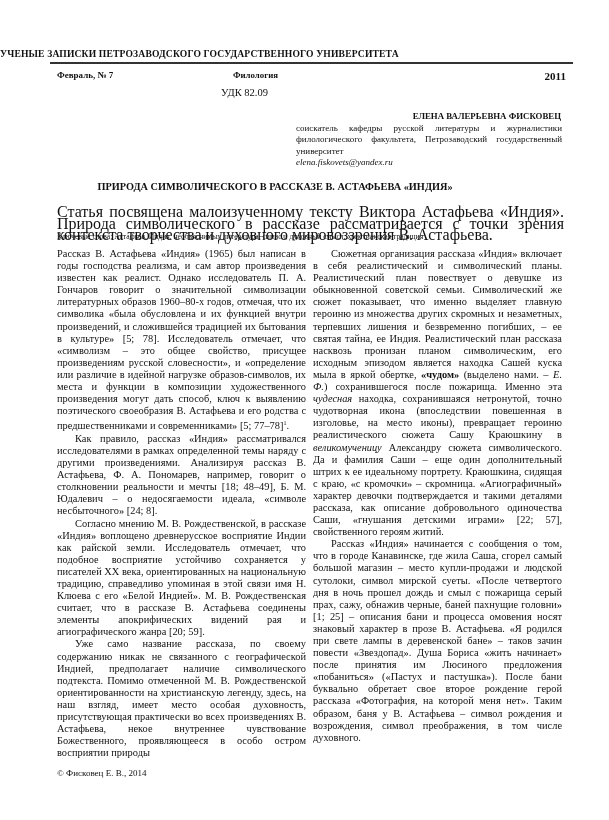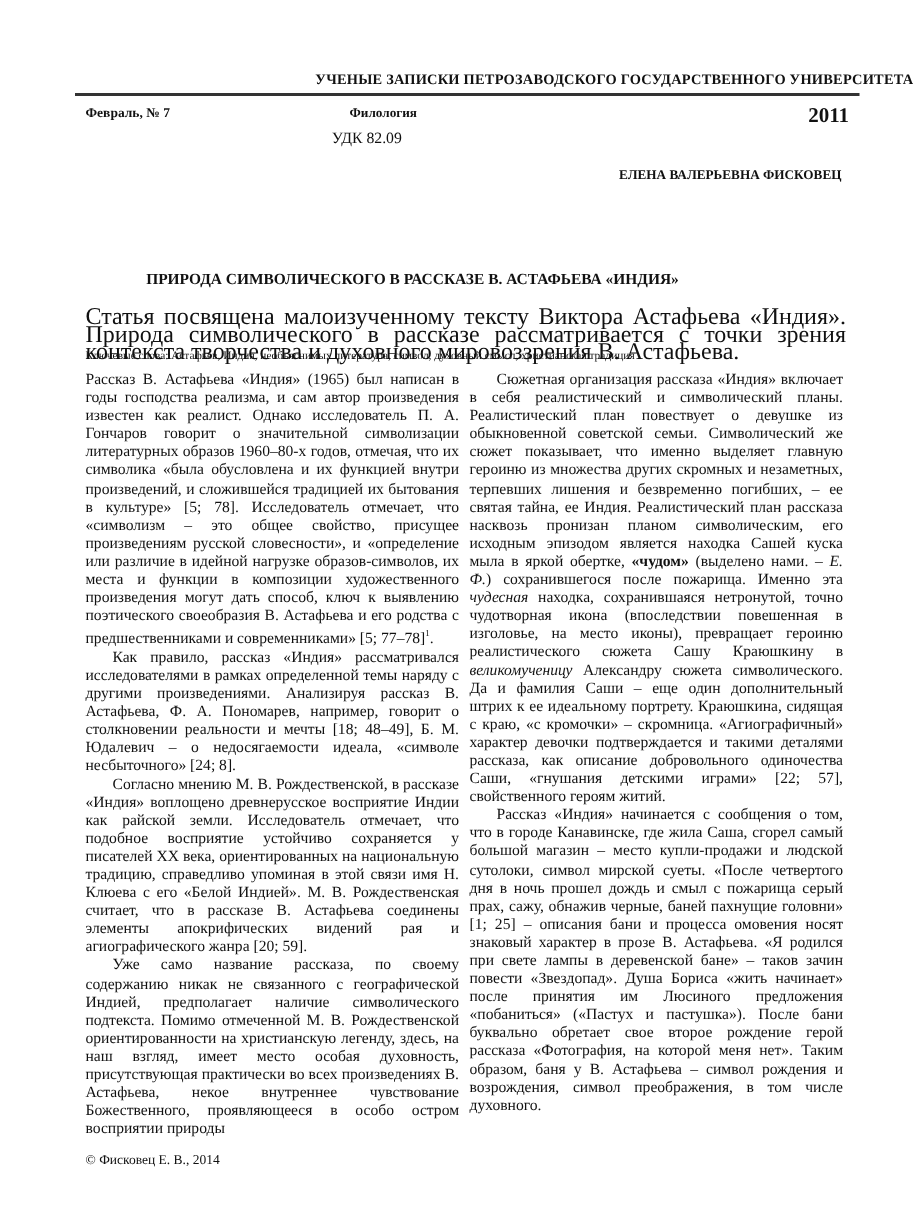--- a/index.html
+++ b/index.html
@@ -1,24 +1,24 @@
 <!DOCTYPE html>
 <html><head>
 <meta charset="utf-8">
 <style>
   html, body { margin: 0; padding: 0; background: #ffffff; }
   body { width: 609px; height: 820px; position: relative; overflow: hidden;
          font-family: "Liberation Serif", "DejaVu Serif", serif; color: #111; }
   .abs { position: absolute; }
-  .journal { left: 0; width: 609px; top: 48px; text-align: right; font-weight: bold;
+  .journal { left: 0; width: 609px; top: 48px; text-align: left; font-weight: bold;
              font-size: 9.6px; letter-spacing: 0.15px; }
   .rule { left: 50px; width: 523px; top: 62px; height: 2px; background: #333; }
   .issue { left: 57px; top: 70px; font-weight: bold; font-size: 9px; }
   .section { left: 0; width: 511px; top: 70px; text-align: center; font-weight: bold; font-size: 8.8px; }
-  .year { right: 43px; top: 70px; font-weight: bold; font-size: 14px; }
+  .year { right: 43px; top: 70px; font-weight: bold; font-size: 11px; }
   .udk { left: 0; width: 489px; top: 87px; text-align: center; font-size: 10.5px; }
   .author { right: 48px; top: 111px; font-weight: bold; font-size: 8.8px; text-align: left; }
   .affil { left: 296px; width: 266px; top: 123px; font-size: 9px; line-height: 11.3px; text-align: justify; }
   .email { font-style: italic; }
   .title { left: 0; width: 550px; top: 181px; text-align: center; font-weight: bold; font-size: 10.3px; }
   .abstract { left: 57px; width: 507px; top: 206px; font-size: 16px; line-height: 11.6px; text-align: justify; }
   .keywords { left: 57px; width: 510px; top: 232px; font-size: 7.6px; }
   .col { top: 248px; width: 249px; font-size: 10.4px; line-height: 12.1px; text-align: justify;
          hyphens: manual; }
   .col p { margin: 0; }
@@ -36,20 +36,22 @@
 <div class="abs journal">УЧЕНЫЕ ЗАПИСКИ ПЕТРОЗАВОДСКОГО ГОСУДАРСТВЕННОГО УНИВЕРСИТЕТА</div>
 <div class="abs rule"></div>
 <div class="abs issue">Февраль, № 7</div>
 <div class="abs section">Филология</div>
 <div class="abs year">2011</div>
 
 <div class="abs udk">УДК 82.09</div>
 
 <div class="abs author">ЕЛЕНА ВАЛЕРЬЕВНА ФИСКОВЕЦ</div>
 <div class="abs affil">
+  <div>соискатель кафедры русской литературы и журналистики филологического факультета, Петрозаводский государственный университет</div>
+  <div class="email">elena.fiskovets@yandex.ru</div>
 </div>
 
 <div class="abs title">ПРИРОДА СИМВОЛИЧЕСКОГО В РАССКАЗЕ В. АСТАФЬЕВА «ИНДИЯ»</div>
 
 <div class="abs abstract">Статья посвящена малоизученному тексту Виктора Астафьева «Индия». Природа символического в рассказе рассматривается с точки зрения контекста творчества и духовного мировоззрения В. Астафьева.</div>
 <div class="abs keywords">Ключевые слова: Астафьев, Индия, необъяснимых литература, символ, духовный смысл, христианская традиция</div>
 
 <div class="abs col col-left">
   <p><span>Рассказ В. Астафьева «Индия» (1965) был написан в годы господства реализма, и сам автор произведения известен как реалист. Однако исследователь П. А. Гончаров говорит о значительной символизации литературных образов 1960–80-х годов, отмечая, что их символика «была обусловлена и их функцией внутри произведений, и сложившейся традицией их бытования в культуре» [5; 78]. Исследователь отмечает, что «символизм – это общее свойство, присущее произведениям русской словесности», и «определение или различие в идейной нагрузке образов-символов, их места и функции в композиции художественного произведения могут дать способ, ключ к выявлению поэтического своеобразия В. Астафьева и его родства с предшественниками и современниками» [5; 77–78]</span><sup>1</sup><span>.</span></p>
   <p class="indent">Как правило, рассказ «Индия» рассматривался исследователями в рамках определенной темы наряду с другими произведениями. Анализируя рассказ В. Астафьева, Ф. А. Пономарев, например, говорит о столкновении реальности и мечты [18; 48–49], Б. М. Юдалевич – о недосягаемости идеала, «символе несбыточного» [24; 8].</p>

